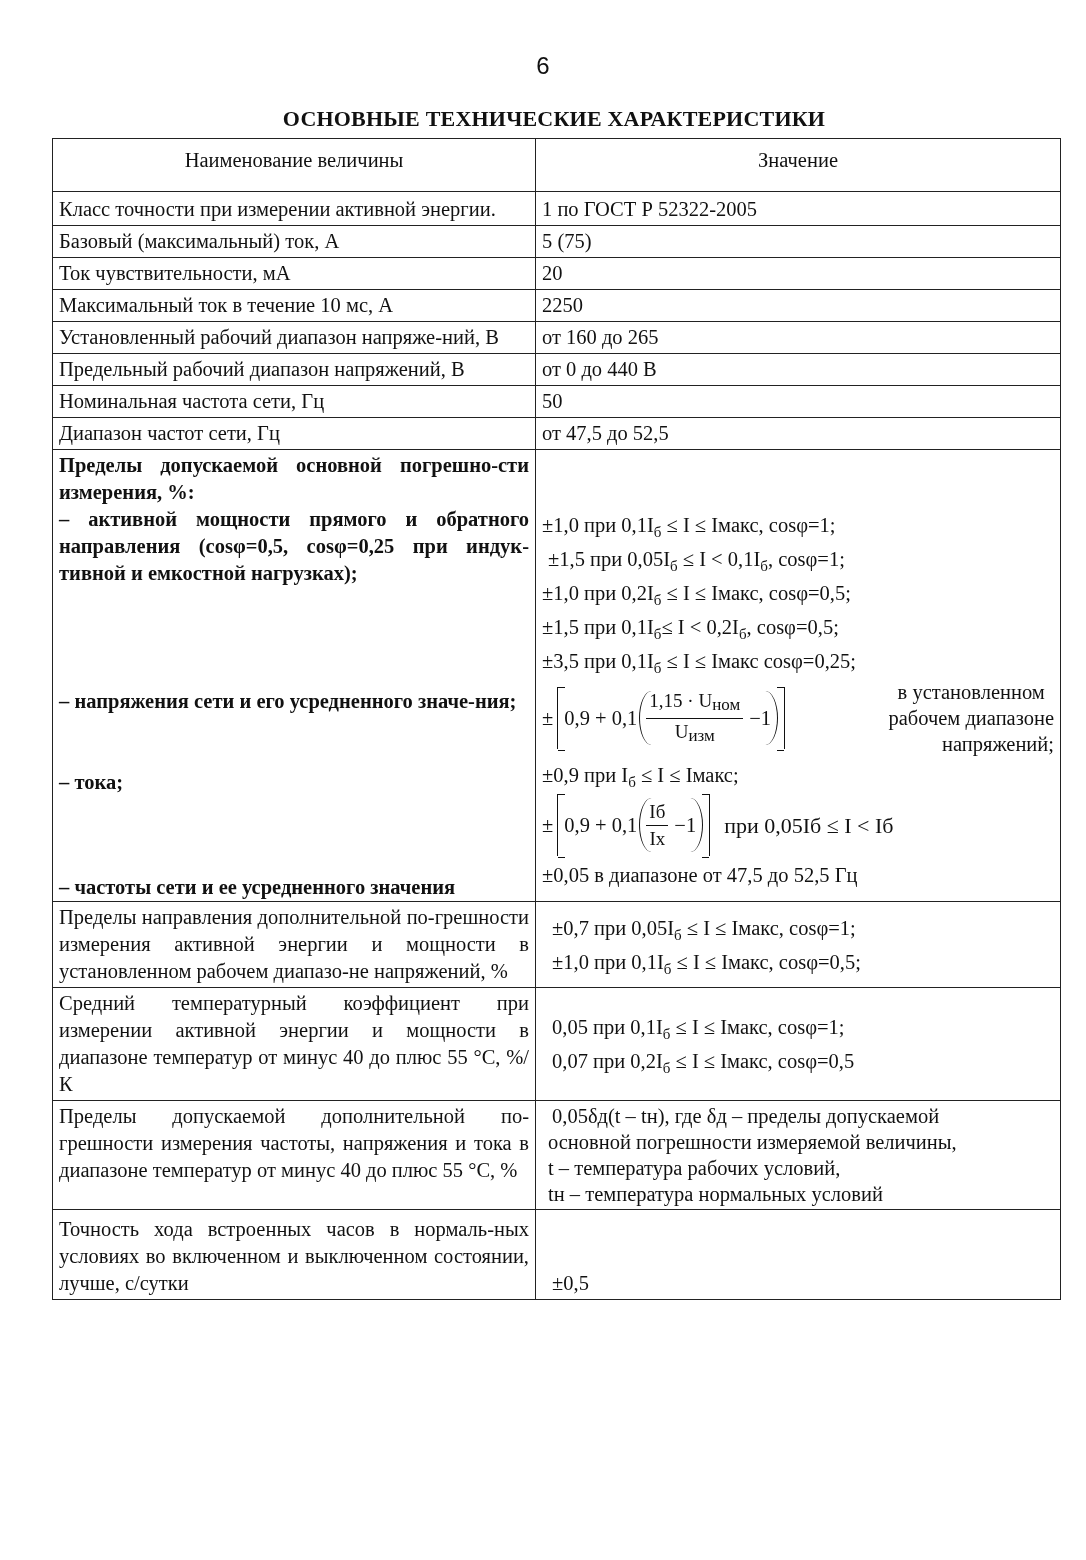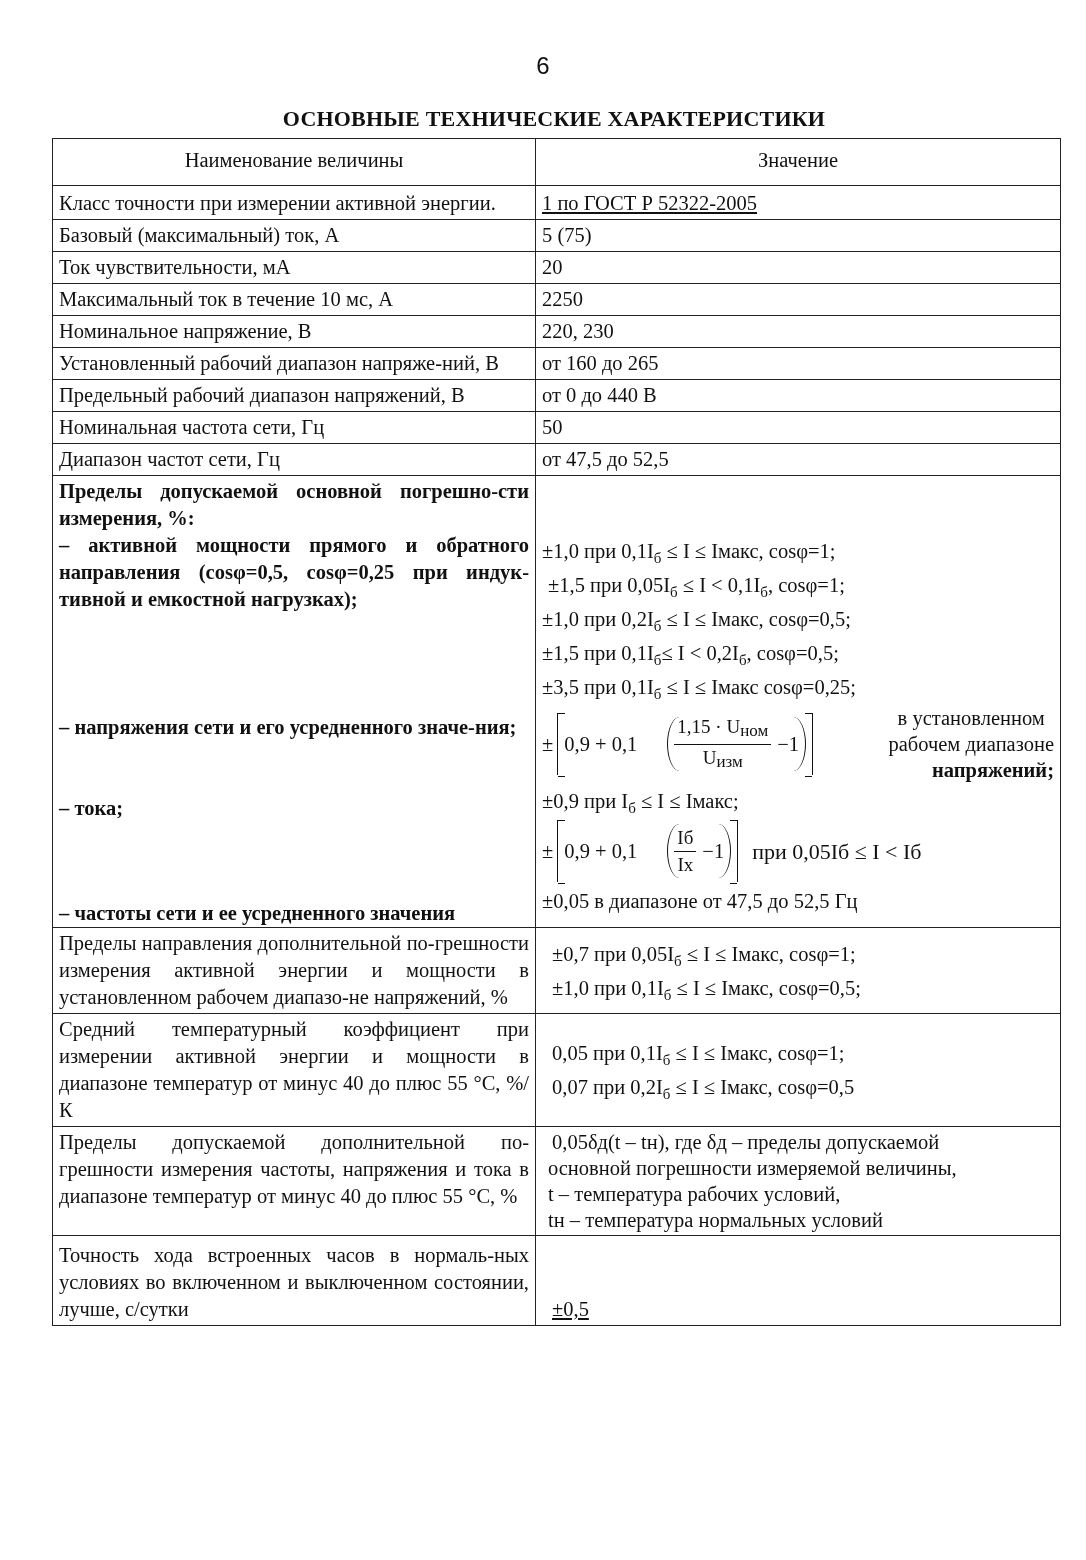--- a/index.html
+++ b/index.html
@@ -5,32 +5,32 @@
   html, body { margin:0; padding:0; background:#ffffff; }
   body { width:1086px; height:1560px; position:relative; overflow:hidden;
          font-family:"Liberation Serif", "DejaVu Serif", serif; color:#111; }
   .page-number { position:absolute; top:52px; left:0; width:1086px; text-align:center;
                  font-family:"Liberation Sans", sans-serif; font-size:24px; }
   .doc-title { position:absolute; top:106px; left:0; width:1108px; text-align:center;
                font-weight:bold; font-size:22px; letter-spacing:0.2px; }
   table.specs { position:absolute; top:138px; left:52px; width:1008px;
                 border-collapse:collapse; table-layout:fixed; font-size:20.5px; line-height:27px; }
   table.specs td, table.specs th { border:1.5px solid #222; vertical-align:top; padding:2px 6px; }
-  table.specs th { font-weight:normal; text-align:center; height:38px; vertical-align:middle; padding-bottom:6px; }
+  table.specs th { font-weight:normal; text-align:center; height:38px; vertical-align:middle; padding-bottom:12px; }
   col.c1 { width:483px; } col.c2 { width:525px; }
   .just { text-align:justify; text-align-last:left; }
-  .bottom { vertical-align:bottom !important;text-decoration:underline; }
+  .bottom { vertical-align:bottom !important; }
   .mid { vertical-align:middle !important; }
   .line { display:block; }
   .vline { display:block; height:34px; line-height:34px; white-space:nowrap; }
   sub { font-size:15px; vertical-align:-5px; line-height:0; }
   .formula { display:flex; align-items:center; height:72px; white-space:nowrap; }
   .formula .pm { margin-right:4px; }
   .bracket { display:inline-flex; align-items:center; border-left:1.5px solid #111; border-right:1.5px solid #111;
-             padding:0 6px; height:62px; position:relative;gap:28px; }
+             padding:0 6px; height:62px; position:relative; }
   .bracket:before, .bracket:after { content:""; position:absolute; width:7px; height:62px; top:0;
              border-top:1.5px solid #111; border-bottom:1.5px solid #111; }
   .bracket:before { left:0; } .bracket:after { right:0; }
   .paren { display:inline-flex; align-items:center; border-left:1.5px solid #111; border-right:1.5px solid #111;
            border-radius:14px/30px; padding:0 6px; height:54px; margin-left:2px; }
   .frac { display:inline-flex; flex-direction:column; align-items:center; margin-right:6px; font-size:19px; line-height:22px; }
   .frac .num { border-bottom:1.2px solid #111; padding:0 3px 2px; }
   .frac .den { padding-top:2px; }
   .small-sub { font-size:17px; vertical-align:-3px; }
   .side-note { text-align:center; line-height:26px; margin-left:auto; padding-left:20px; }
@@ -60,24 +60,20 @@
     <td>Базовый (максимальный) ток, А</td>
     <td>5 (75)</td>
   </tr>
   <tr>
     <td>Ток чувствительности, мА</td>
     <td>20</td>
   </tr>
   <tr>
     <td>Максимальный ток в течение 10 мс, А</td>
     <td>2250</td>
-  </tr>
-  <tr>
-    <td>Номинальное напряжение, В</td>
-    <td>220, 230</td>
   </tr>
   <tr>
     <td>Установленный рабочий диапазон напряже-ний, В</td>
     <td>от 160 до 265</td>
   </tr>
   <tr>
     <td>Предельный рабочий диапазон напряжений, В</td>
     <td>от 0 до 440 В</td>
   </tr>
   <tr>
@@ -112,21 +108,21 @@
             <span class="frac">
               <span class="num"><span>1,15 · U</span><span class="small-sub">ном</span></span>
               <span class="den"><span>U</span><span class="small-sub">изм</span></span>
             </span>
             <span>−1</span>
           </span>
         </span>
         <span class="side-note">
           <span class="line">в установленном</span>
           <span class="line">рабочем диапазоне</span>
-          <span class="line" style="text-align:right;font-weight:bold;">напряжений;</span>
+          <span class="line" style="text-align:right;">напряжений;</span>
         </span>
       </div>
 
       <span class="vline"><span>±0,9  при I</span><sub>б</sub><span> ≤ I ≤ Iмакс;</span></span>
 
       <div class="formula" style="height:66px;">
         <span class="pm">±</span>
         <span class="bracket">
           <span>0,9 + 0,1</span>
           <span class="paren">

